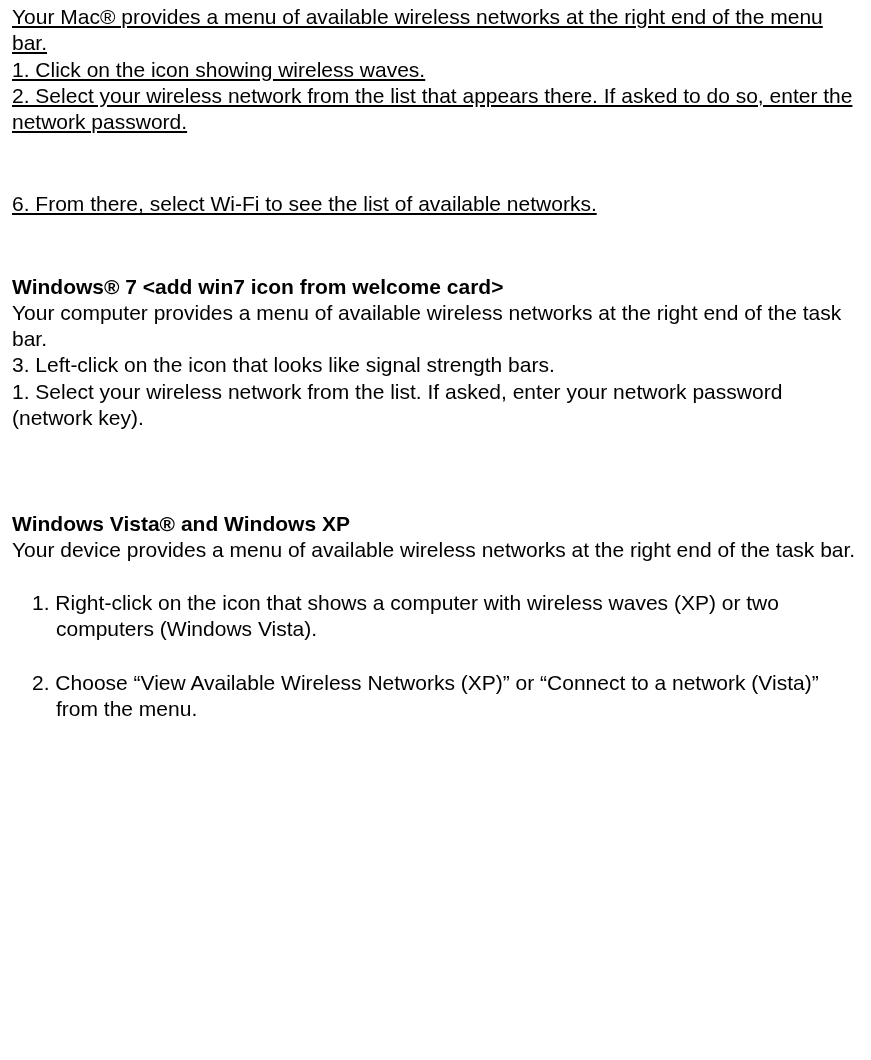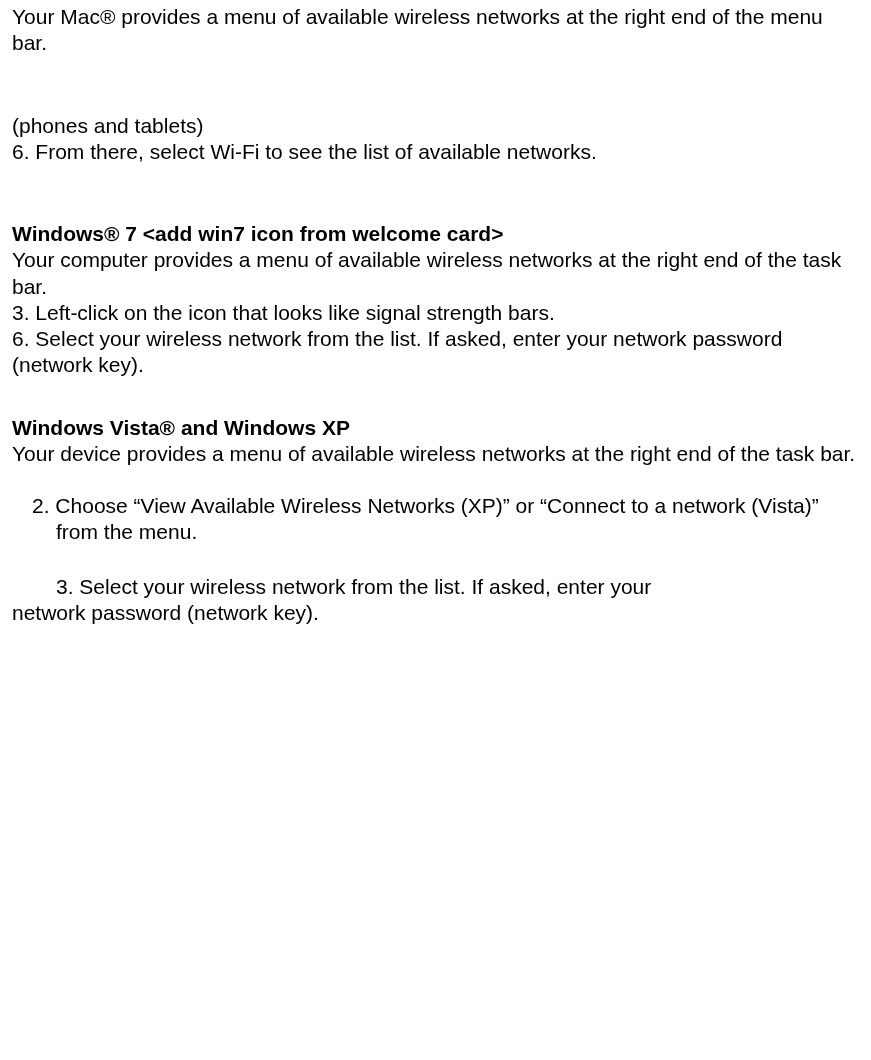--- a/index.html
+++ b/index.html
@@ -14,20 +14,21 @@
       color: #000;
       background: #fff;
       padding: 4px 12px 12px 12px;
       width: 871px;
     }
     .section {
       margin-bottom: 45px;
     }
     .section-large-gap {
       margin-bottom: 56px;
+      text-decoration: underline;
     }
     .heading {
       font-weight: bold;
     }
     .subtitle {
       font-weight: normal;
     }
     .para {
       margin-bottom: 0;
     }
@@ -48,40 +49,41 @@
     }
     .ol-item-last .num-indent {
       padding-left: 44px;
     }
   </style>
 </head>
 <body>
 
 <div class="section section-large-gap">
   <div class="para">Your Mac® provides a menu of available wireless networks at the right end of the menu bar.</div>
+  <div class="para">1. Click on the icon showing wireless waves.</div>
+  <div class="para">2. Select your wireless network from the list that appears there. If asked to do so, enter the network password.</div>
 </div>
 
 <div class="section section-large-gap">
-  <div class="subtitle">(phones and tablets)</div>
   <div class="para">6. From there, select Wi-Fi to see the list of available networks.</div>
 </div>
 
-<div class="section" style="margin-bottom:36px;">
+<div class="section" style="margin-bottom:80px;">
   <div class="heading">Windows® 7 &lt;add win7 icon from welcome card&gt;</div>
   <div class="para">Your computer provides a menu of available wireless networks at the right end of the task bar.</div>
   <div class="para">3. Left-click on the icon that looks like signal strength bars.</div>
-  <div class="para">6. Select your wireless network from the list. If asked, enter your network password (network key).</div>
+  <div class="para">1. Select your wireless network from the list. If asked, enter your network password (network key).</div>
 </div>
 
 <div class="section">
   <div class="heading">Windows Vista® and Windows XP</div>
   <div class="para">Your device provides a menu of available wireless networks at the right end of the task bar.</div>
   <div class="ol-block">
     <div class="ol-item">
+      <span>1.</span>
+      <span>Right-click on the icon that shows a computer with wireless waves (XP) or two computers (Windows Vista).</span>
+    </div>
+    <div class="ol-item">
       <span>2.</span>
       <span>Choose “View Available Wireless Networks (XP)” or “Connect to a network (Vista)” from the menu.</span>
-    </div>
-    <div class="ol-item-last">
-      <div><span class="num-indent">3. Select your wireless network from the list. If asked, enter your</span></div>
-      <div>network password (network key).</div>
     </div>
   </div>
 </div>
 
 </body></html>

